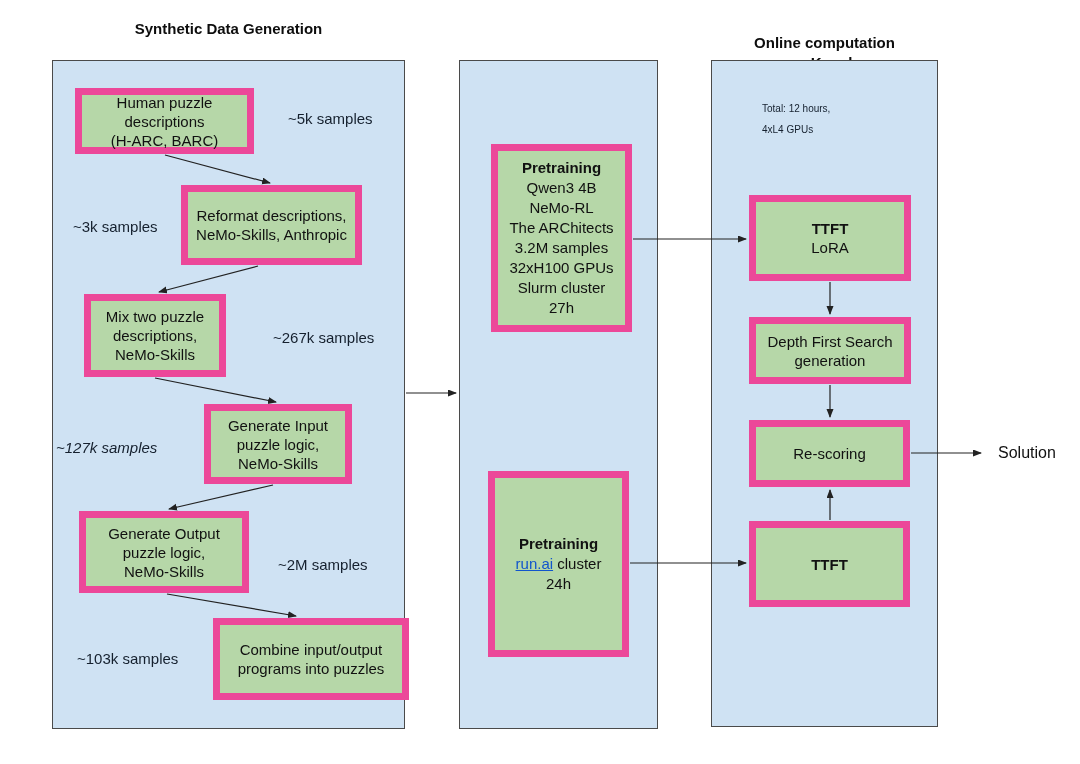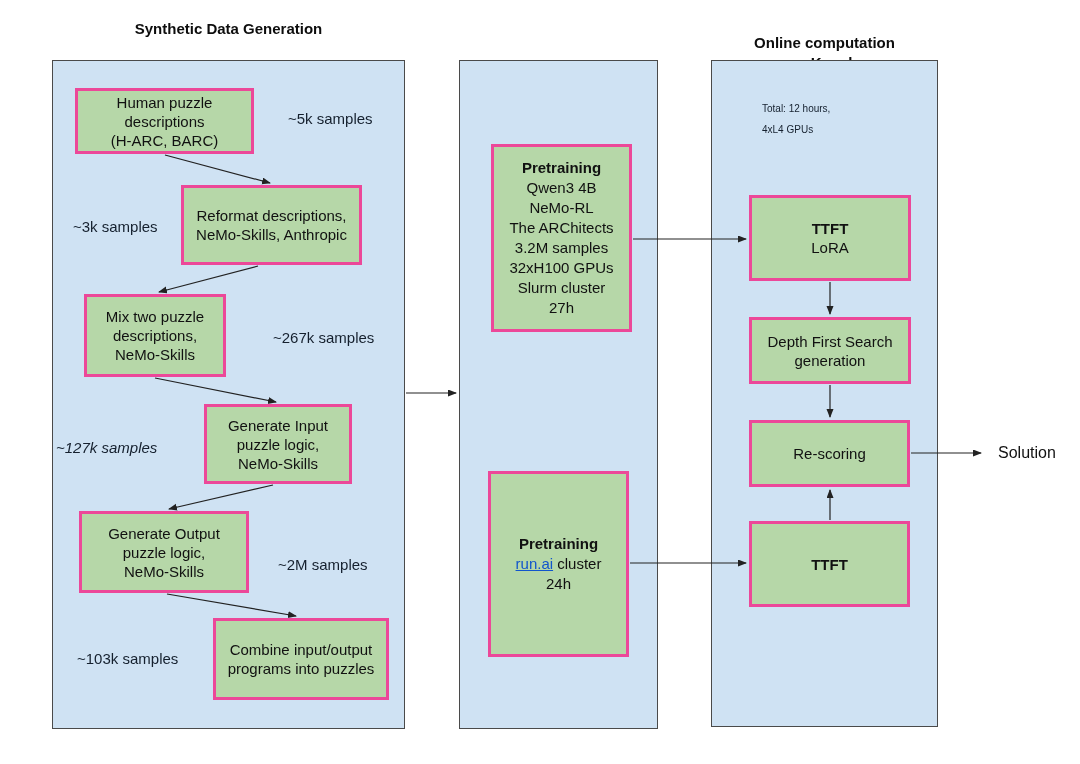--- a/index.html
+++ b/index.html
@@ -8,21 +8,21 @@
     font-family:"Liberation Sans",sans-serif;color:#111111;overflow:hidden;
   }
   .col-title{
     position:absolute;text-align:center;font-weight:bold;font-size:15px;
     line-height:20px;white-space:pre-line;color:#0d0d0d;
   }
   .panel{
     position:absolute;background:#cfe2f3;border:1px solid #4a4a4a;box-sizing:border-box;
   }
   .box{
-    position:absolute;background:#b6d7a8;border:3px solid #ec4899;box-sizing:border-box;
+    position:absolute;background:#b6d7a8;border:7px solid #ec4899;box-sizing:border-box;
     display:flex;flex-direction:column;align-items:center;justify-content:center;
     text-align:center;font-size:15px;line-height:19px;
   }
   .box .box-text{white-space:pre-line;}
   .box.mid{line-height:20px;}
   .box-heading{font-weight:bold;}
   .floating-label{
     position:absolute;font-size:15px;line-height:19px;white-space:pre-line;color:#15202e;
   }
   .note{
@@ -64,21 +64,21 @@
   <div class="box" style="left:204px;top:404px;width:148px;height:80px;">
     <span class="box-text">Generate Input
 puzzle logic,
 NeMo-Skills</span>
   </div>
   <div class="box" style="left:79px;top:511px;width:170px;height:82px;">
     <span class="box-text">Generate Output
 puzzle logic,
 NeMo-Skills</span>
   </div>
-  <div class="box" style="left:213px;top:618px;width:176px;height:82px;">
+  <div class="box" style="left:213px;top:618px;width:196px;height:82px;">
     <span class="box-text">Combine input/output
 programs into puzzles</span>
   </div>
 
   <div class="floating-label" style="left:288px;top:109px;">~5k samples</div>
   <div class="floating-label" style="left:73px;top:217px;">~3k samples</div>
   <div class="floating-label" style="left:273px;top:328px;">~267k samples</div>
   <div class="floating-label" style="left:56px;top:438px;font-style:italic;">~127k samples</div>
   <div class="floating-label" style="left:278px;top:555px;">~2M samples</div>
   <div class="floating-label" style="left:77px;top:649px;">~103k samples</div>

